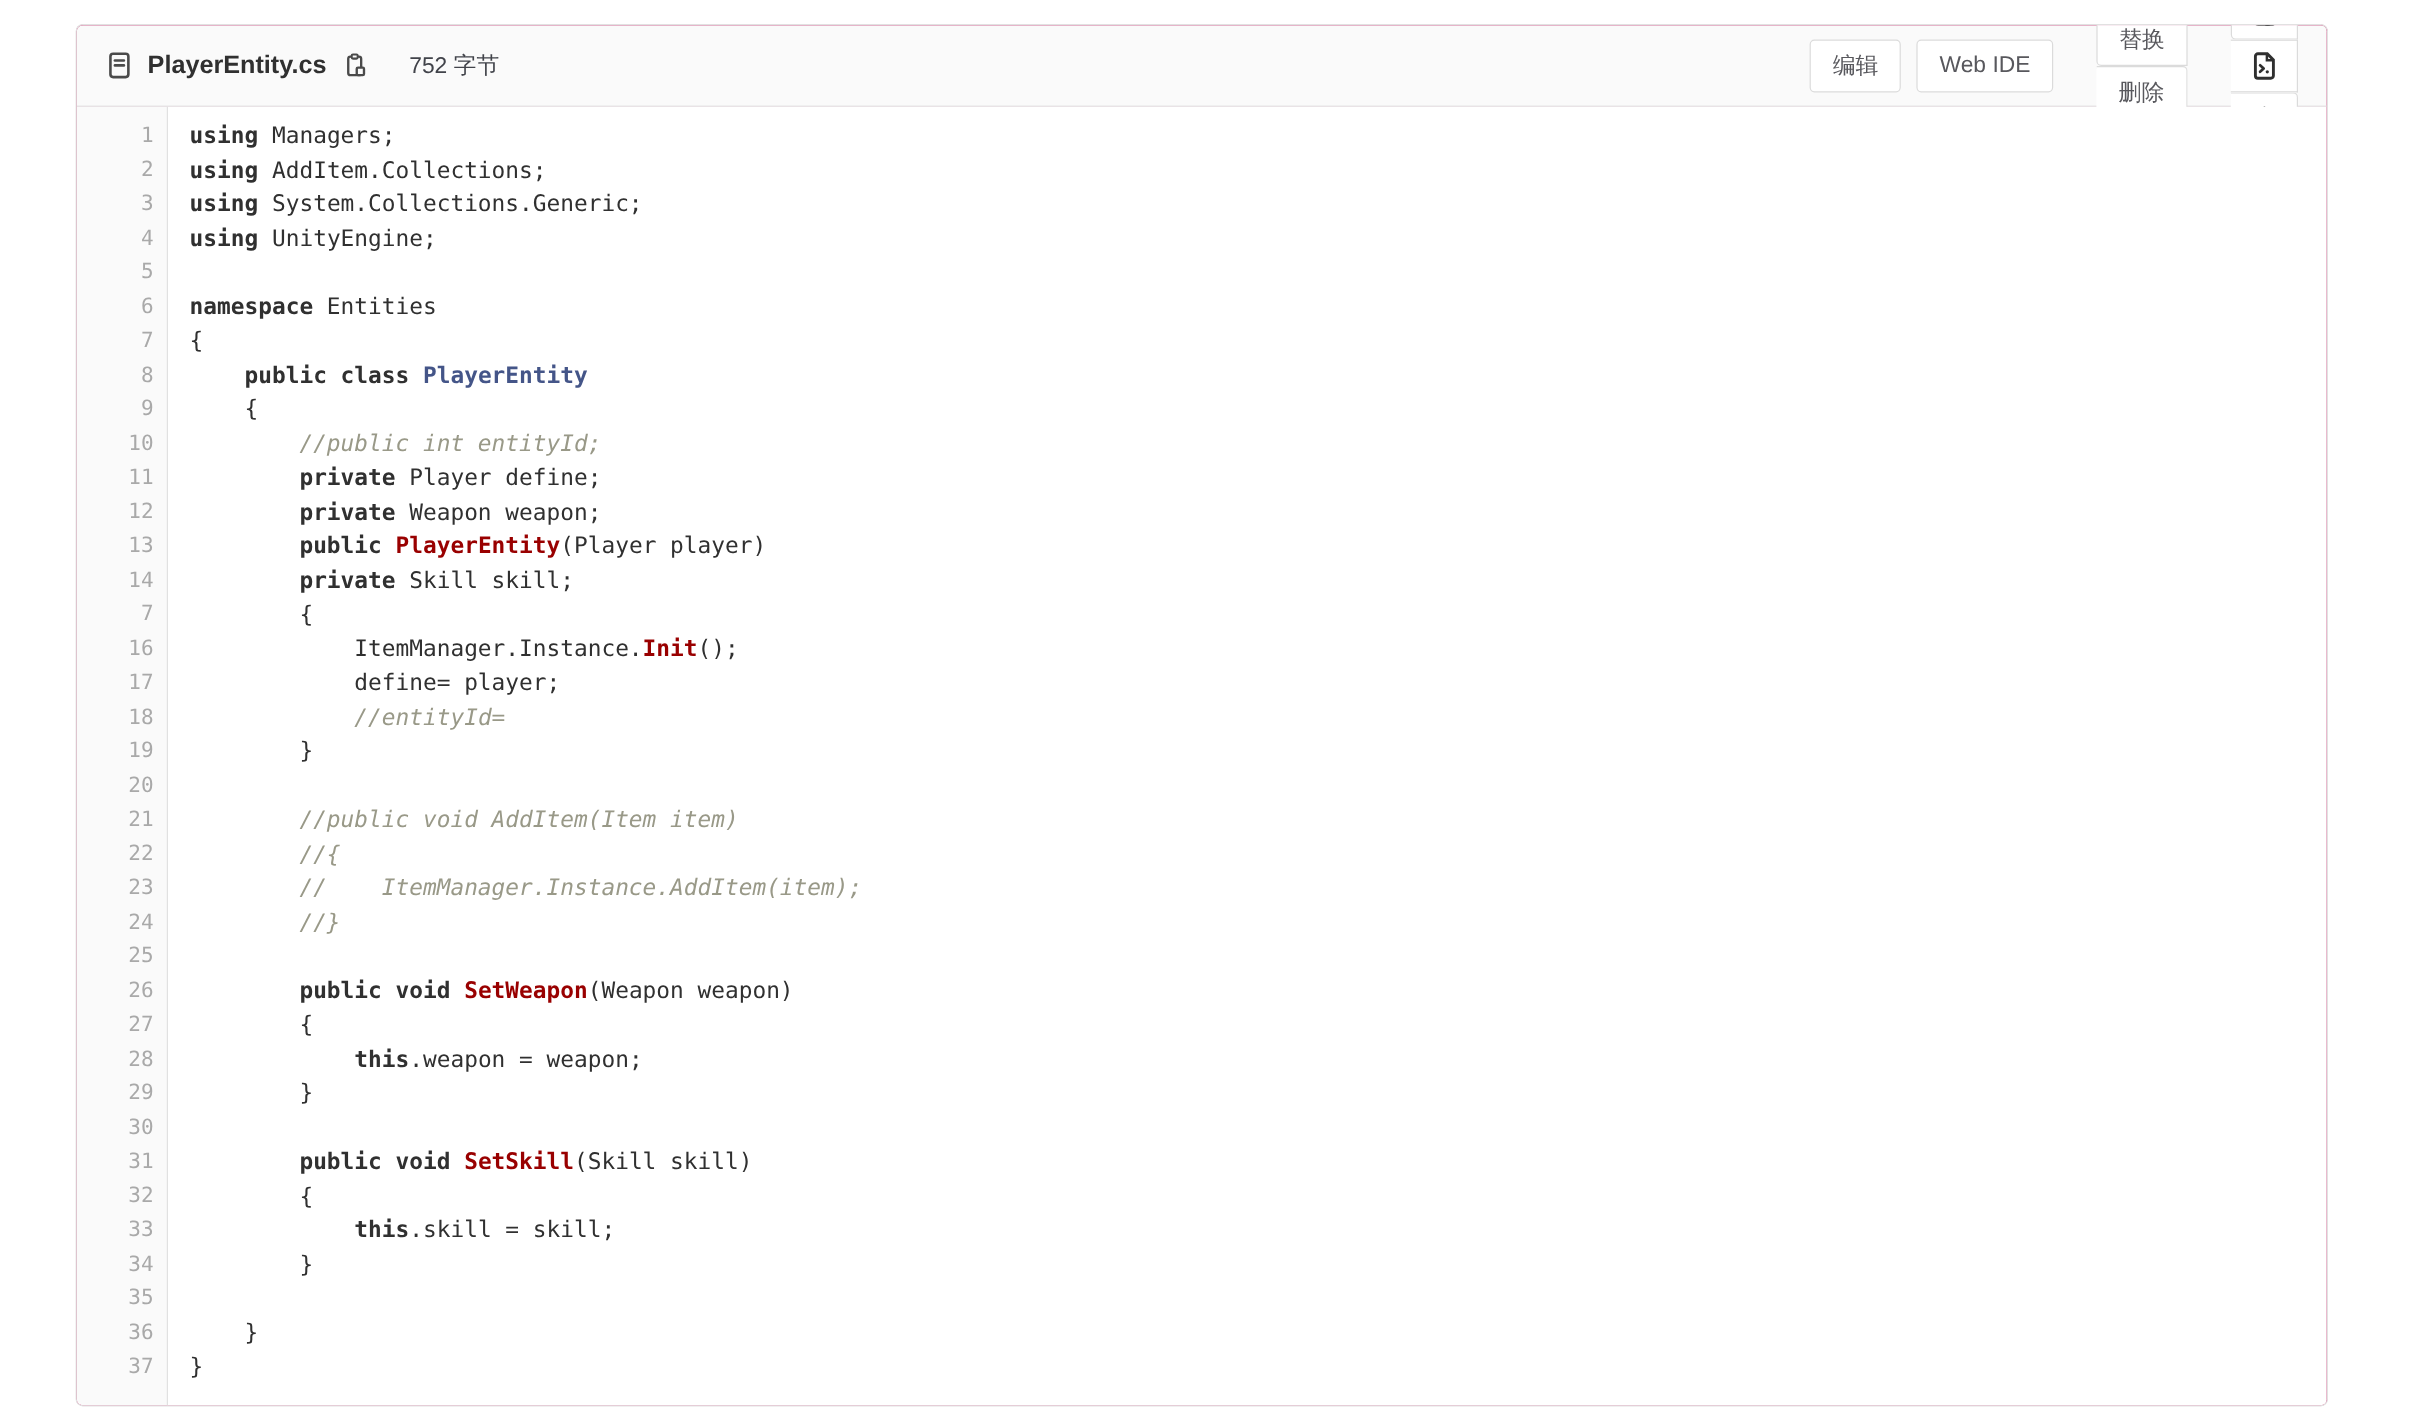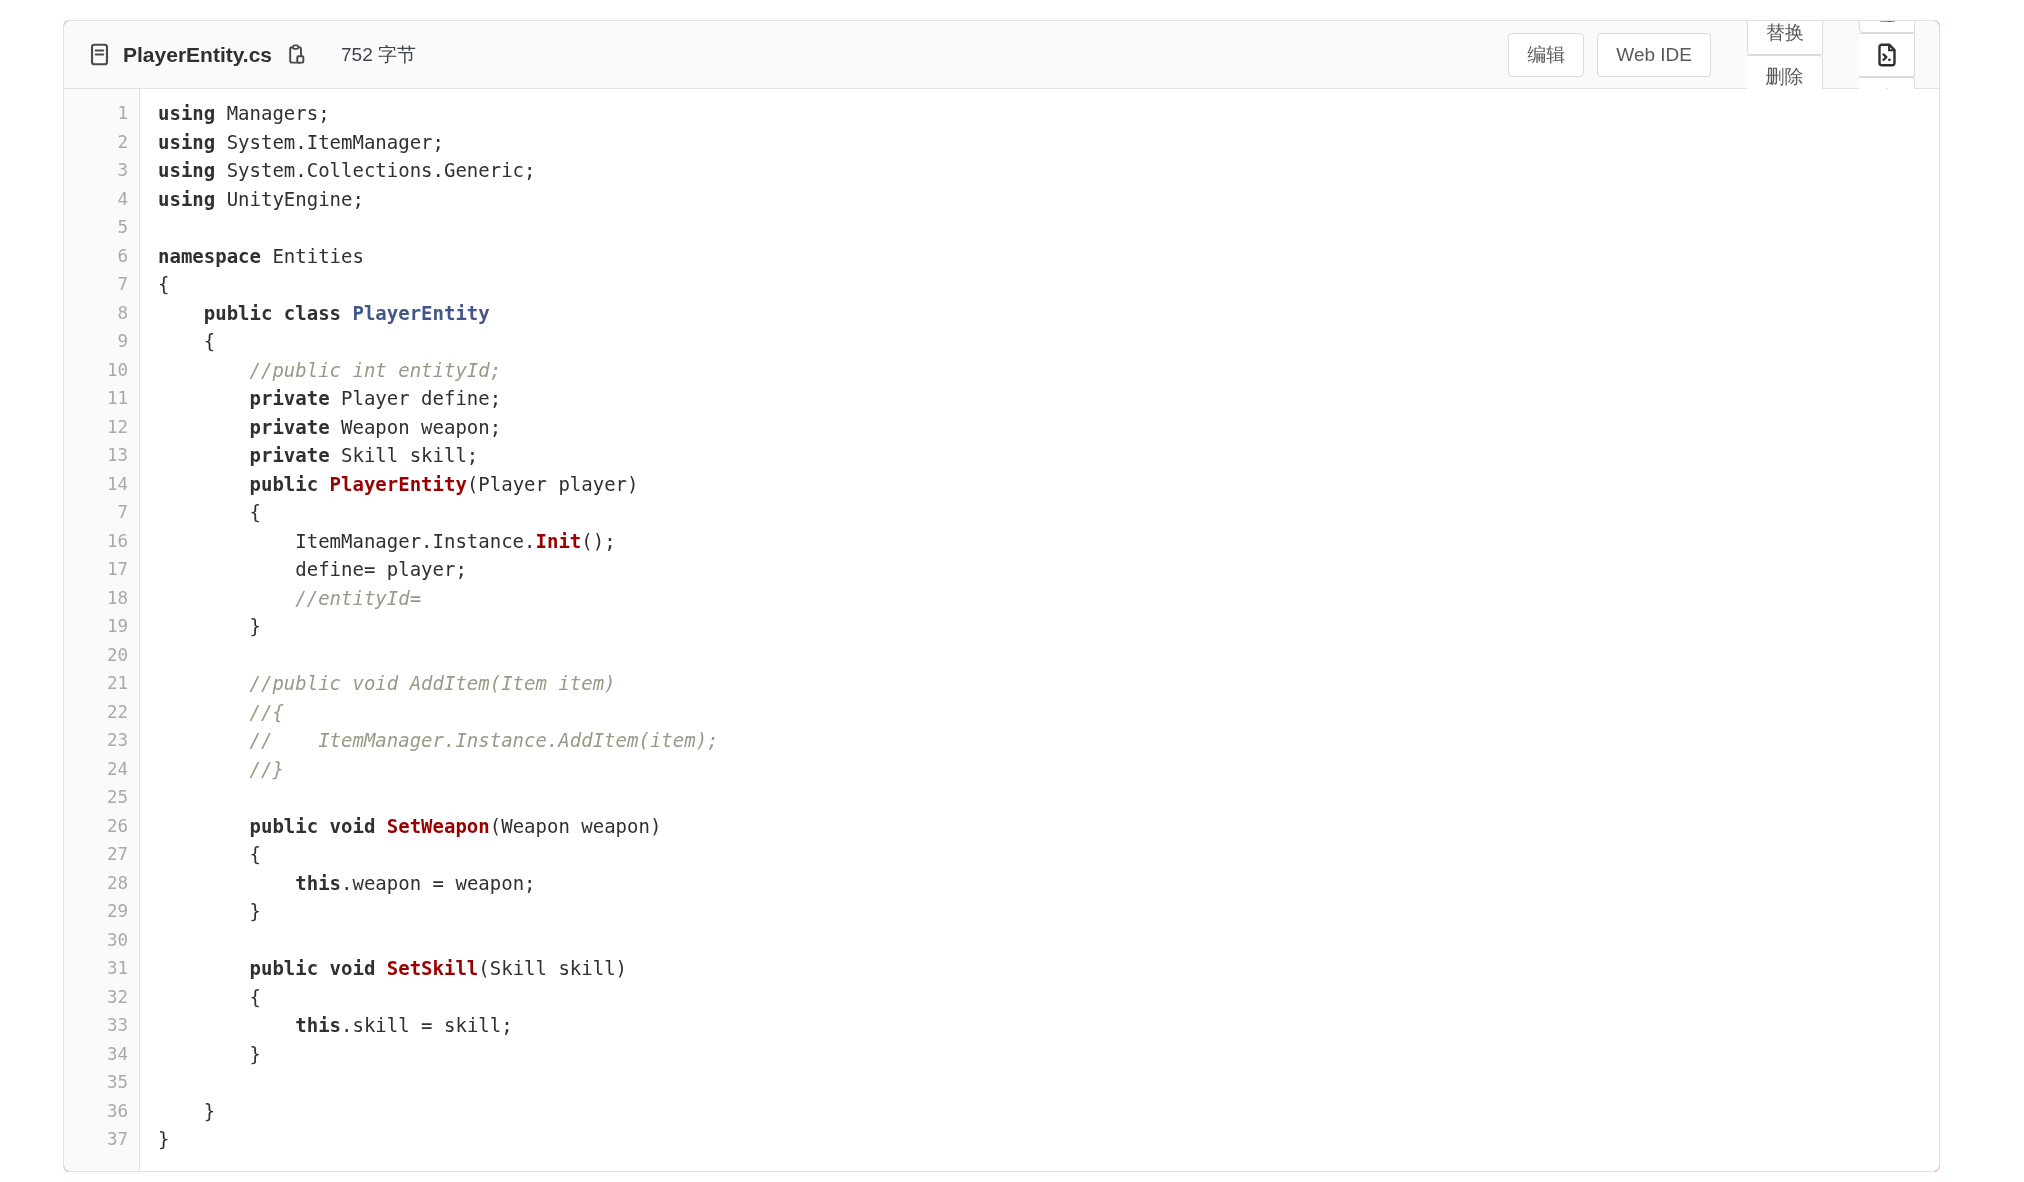--- a/index.html
+++ b/index.html
@@ -156,33 +156,33 @@
         <a class="line-no">31</a>
         <a class="line-no">32</a>
         <a class="line-no">33</a>
         <a class="line-no">34</a>
         <a class="line-no">35</a>
         <a class="line-no">36</a>
         <a class="line-no">37</a>
       </div>
     <div class="code-pane" id="code-pane">
         <div class="code-line"><span class="tok-k">using</span><span class="tok-p"> Managers;</span></div>
-        <div class="code-line"><span class="tok-k">using</span><span class="tok-p"> System.ItemManager;</span></div>
+        <div class="code-line"><span class="tok-k">using</span><span class="tok-p"> AddItem.Collections;</span></div>
         <div class="code-line"><span class="tok-k">using</span><span class="tok-p"> System.Collections.Generic;</span></div>
         <div class="code-line"><span class="tok-k">using</span><span class="tok-p"> UnityEngine;</span></div>
         <div class="code-line"></div>
         <div class="code-line"><span class="tok-k">namespace</span><span class="tok-p"> Entities</span></div>
         <div class="code-line"><span class="tok-p">{</span></div>
         <div class="code-line"><span class="tok-p">    </span><span class="tok-k">public class </span><span class="tok-cl">PlayerEntity</span></div>
         <div class="code-line"><span class="tok-p">    {</span></div>
         <div class="code-line"><span class="tok-p">        </span><span class="tok-c">//public int entityId;</span></div>
         <div class="code-line"><span class="tok-p">        </span><span class="tok-k">private</span><span class="tok-p"> Player define;</span></div>
         <div class="code-line"><span class="tok-p">        </span><span class="tok-k">private</span><span class="tok-p"> Weapon weapon;</span></div>
+        <div class="code-line"><span class="tok-p">        </span><span class="tok-k">public</span><span class="tok-p"> </span><span class="tok-f">PlayerEntity</span><span class="tok-p">(Player player)</span></div>
         <div class="code-line"><span class="tok-p">        </span><span class="tok-k">private</span><span class="tok-p"> Skill skill;</span></div>
-        <div class="code-line"><span class="tok-p">        </span><span class="tok-k">public</span><span class="tok-p"> </span><span class="tok-f">PlayerEntity</span><span class="tok-p">(Player player)</span></div>
         <div class="code-line"><span class="tok-p">        {</span></div>
         <div class="code-line"><span class="tok-p">            ItemManager.Instance.</span><span class="tok-f">Init</span><span class="tok-p">();</span></div>
         <div class="code-line"><span class="tok-p">            define= player;</span></div>
         <div class="code-line"><span class="tok-p">            </span><span class="tok-c">//entityId=</span></div>
         <div class="code-line"><span class="tok-p">        }</span></div>
         <div class="code-line"></div>
         <div class="code-line"><span class="tok-p">        </span><span class="tok-c">//public void AddItem(Item item)</span></div>
         <div class="code-line"><span class="tok-p">        </span><span class="tok-c">//{</span></div>
         <div class="code-line"><span class="tok-p">        </span><span class="tok-c">//    ItemManager.Instance.AddItem(item);</span></div>
         <div class="code-line"><span class="tok-p">        </span><span class="tok-c">//}</span></div>

